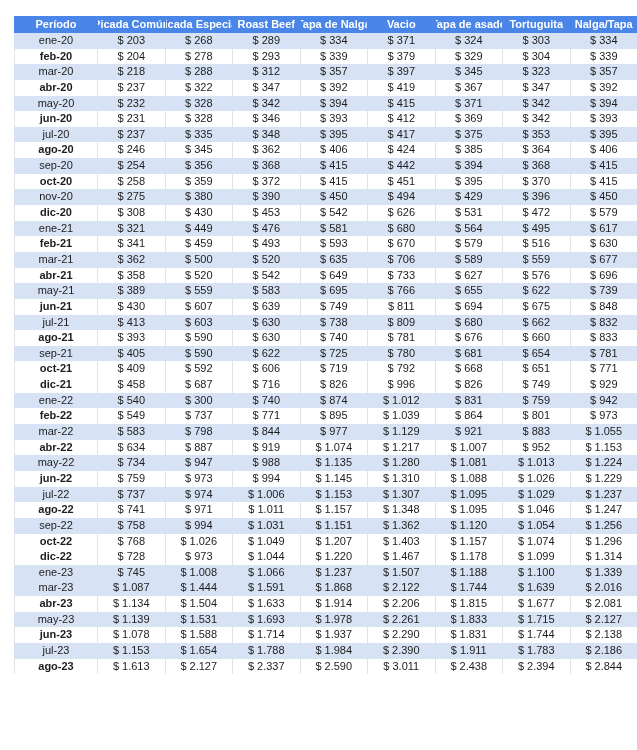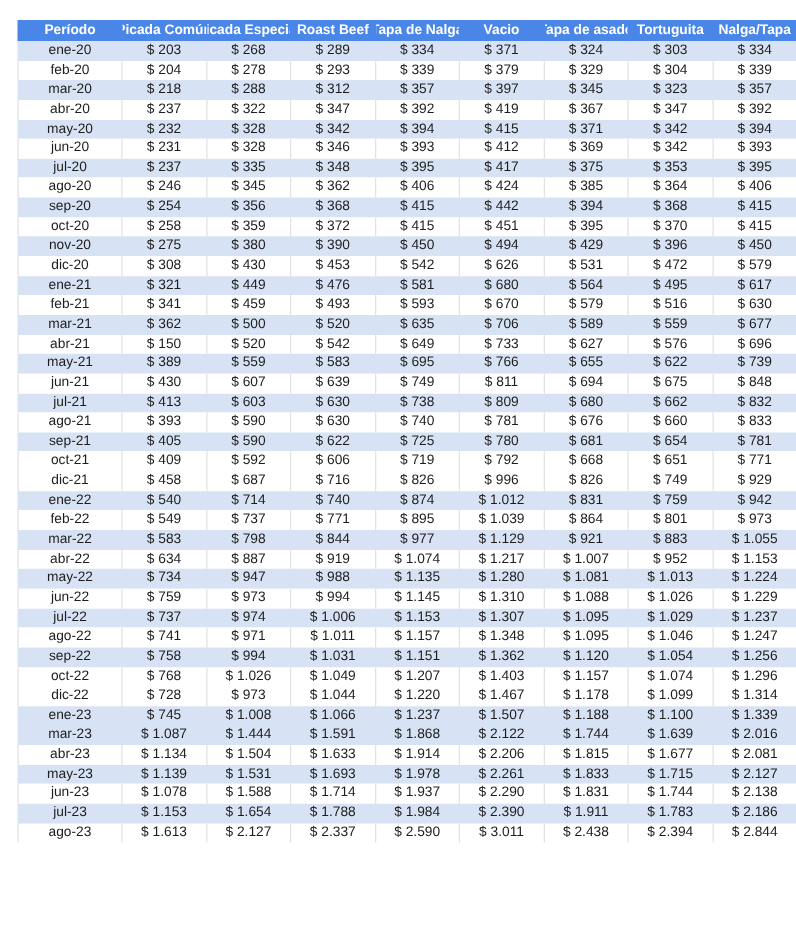--- a/index.html
+++ b/index.html
@@ -19,21 +19,21 @@
     overflow:hidden;position:relative;
     text-align:center;
     font-size:11px;line-height:15.65px;
     color:var(--cell-text);
     white-space:nowrap;
     border-right:1px solid transparent;
   }
   .cell.c0{width:84px;border-left:1px solid transparent;}
   .cell.cv{width:67.5px;}
   .row.white .cell{border-right-color:var(--grid);}
-  .row.white .cell.c0{border-left-color:var(--grid);}
+  .row.white .cell.c0{border-left-color:var(--grid);font-weight:bold;}
   .row.head .cell{
     line-height:17px;color:var(--header-text);
     font-weight:bold;border-right-color:transparent;
   }
   .row.head .cell span{
     position:absolute;left:50%;top:0;
     transform:translateX(-50%);
     white-space:nowrap;
   }
 </style>
@@ -231,21 +231,21 @@
         <div class="cell cv">$ 500</div>
         <div class="cell cv">$ 520</div>
         <div class="cell cv">$ 635</div>
         <div class="cell cv">$ 706</div>
         <div class="cell cv">$ 589</div>
         <div class="cell cv">$ 559</div>
         <div class="cell cv">$ 677</div>
       </div>
       <div class="row white">
         <div class="cell c0">abr-21</div>
-        <div class="cell cv">$ 150</div>
+        <div class="cell cv">$ 358</div>
         <div class="cell cv">$ 520</div>
         <div class="cell cv">$ 542</div>
         <div class="cell cv">$ 649</div>
         <div class="cell cv">$ 733</div>
         <div class="cell cv">$ 627</div>
         <div class="cell cv">$ 576</div>
         <div class="cell cv">$ 696</div>
       </div>
       <div class="row band">
         <div class="cell c0">may-21</div>
@@ -320,21 +320,21 @@
         <div class="cell cv">$ 716</div>
         <div class="cell cv">$ 826</div>
         <div class="cell cv">$ 996</div>
         <div class="cell cv">$ 826</div>
         <div class="cell cv">$ 749</div>
         <div class="cell cv">$ 929</div>
       </div>
       <div class="row band">
         <div class="cell c0">ene-22</div>
         <div class="cell cv">$ 540</div>
-        <div class="cell cv">$ 714</div>
+        <div class="cell cv">$ 300</div>
         <div class="cell cv">$ 740</div>
         <div class="cell cv">$ 874</div>
         <div class="cell cv">$ 1.012</div>
         <div class="cell cv">$ 831</div>
         <div class="cell cv">$ 759</div>
         <div class="cell cv">$ 942</div>
       </div>
       <div class="row white">
         <div class="cell c0">feb-22</div>
         <div class="cell cv">$ 549</div>

